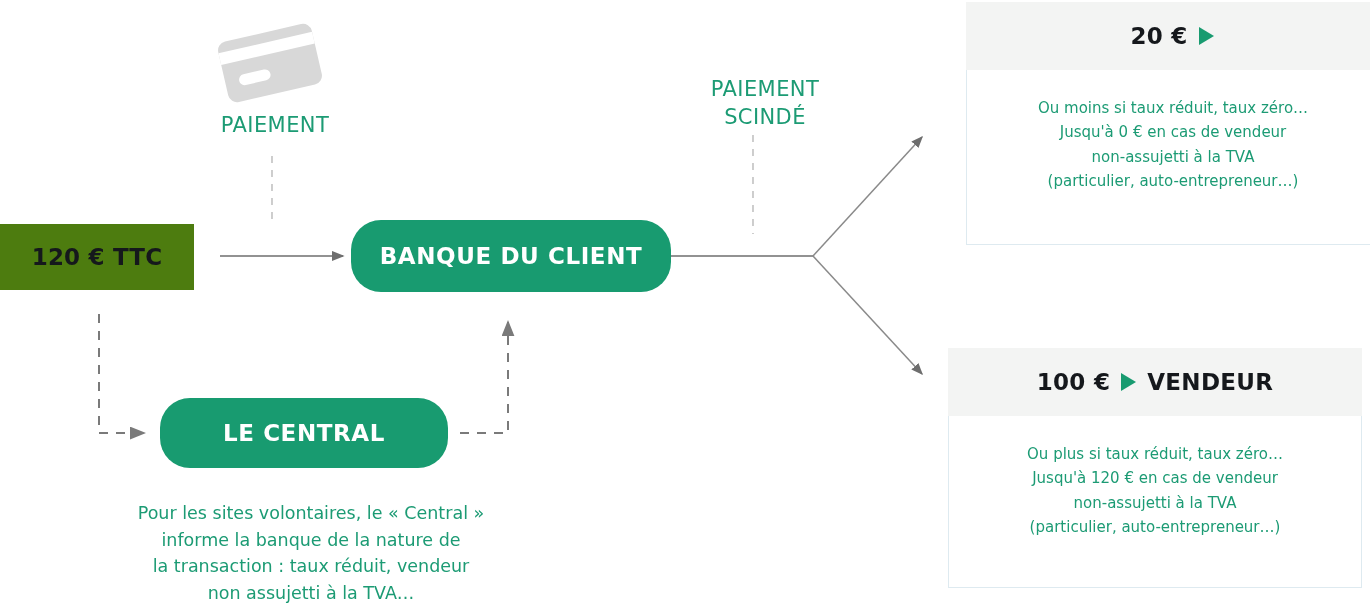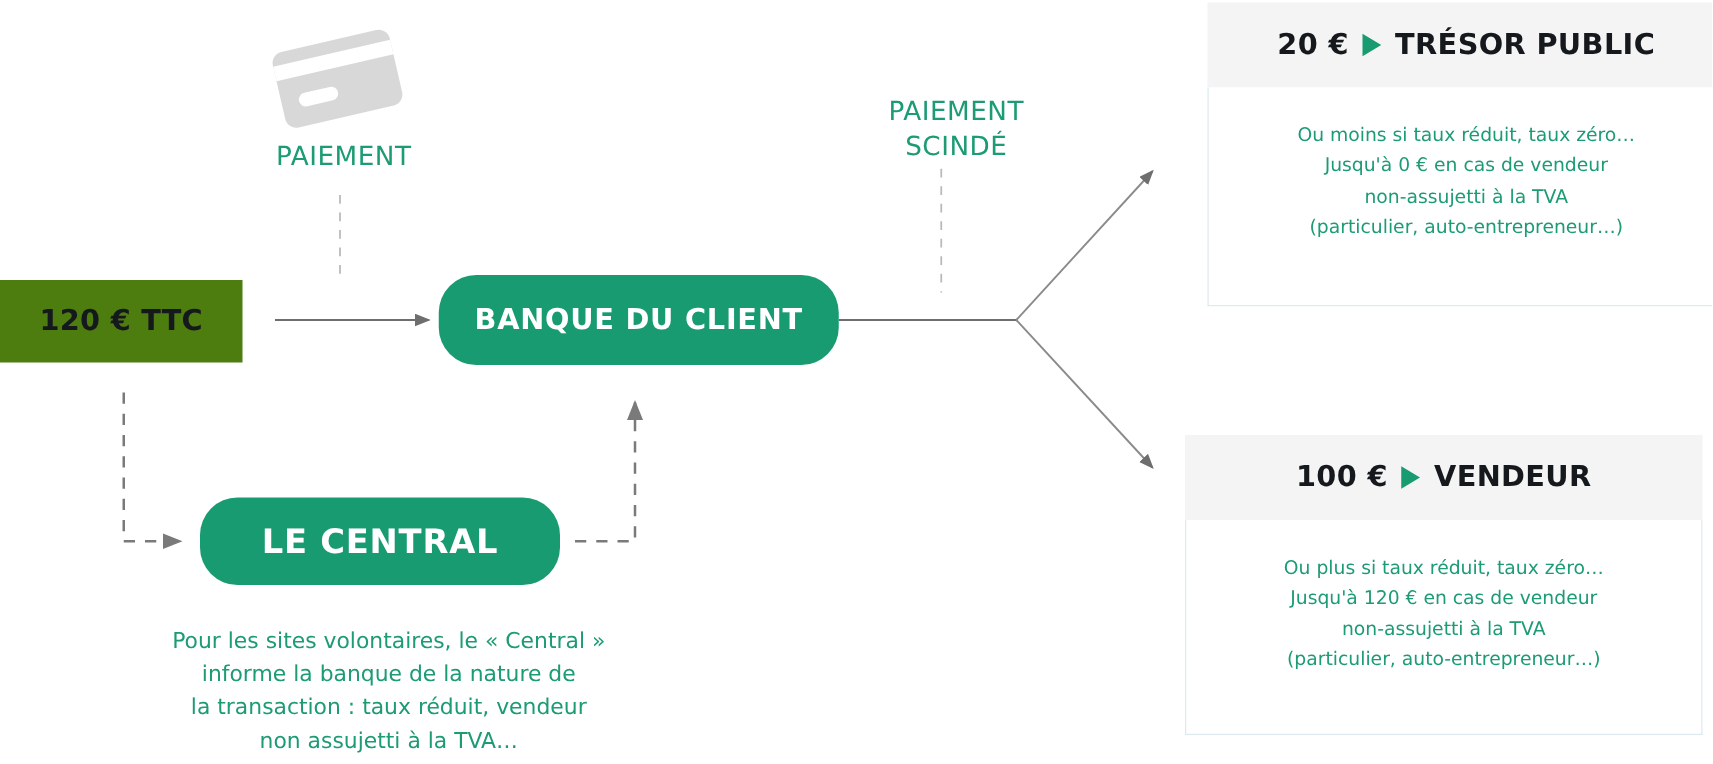--- a/index.html
+++ b/index.html
@@ -65,21 +65,21 @@
     width: 320px;
     height: 72px;
   }
   #bank-box .label { font-size: 23px; }
   #central-box {
     left: 160px;
     top: 398px;
     width: 288px;
     height: 70px;
   }
-  #central-box .label { font-size: 27px; }
+  #central-box .label { font-size: 23px; }
 
   
   .caption {
     color: #1c9b74;
     text-align: center;
     line-height: 1.32;
   }
   .caption-upper {
     font-size: 21px;
     letter-spacing: 0.4px;
@@ -218,21 +218,20 @@
     <div>Pour les sites volontaires, le « Central »</div>
     <div>informe la banque  de la nature de</div>
     <div>la transaction : taux réduit, vendeur</div>
     <div>non assujetti à la TVA…</div>
   </div>
 
   <div class="abs panel" id="panel-tresor">
     <div class="panel-header">
       <span class="amount">20 €</span>
       <span class="tri"></span>
-      <span class="title">TRÉSOR PUBLIC</span>
     </div>
     <div class="panel-body">
       <div class="line">Ou moins si taux réduit, taux zéro…</div>
       <div class="line">Jusqu'à 0 € en cas de vendeur</div>
       <div class="line">non-assujetti à la TVA</div>
       <div class="line">(particulier, auto-entrepreneur…)</div>
     </div>
   </div>
 
   <div class="abs panel" id="panel-vendeur">

